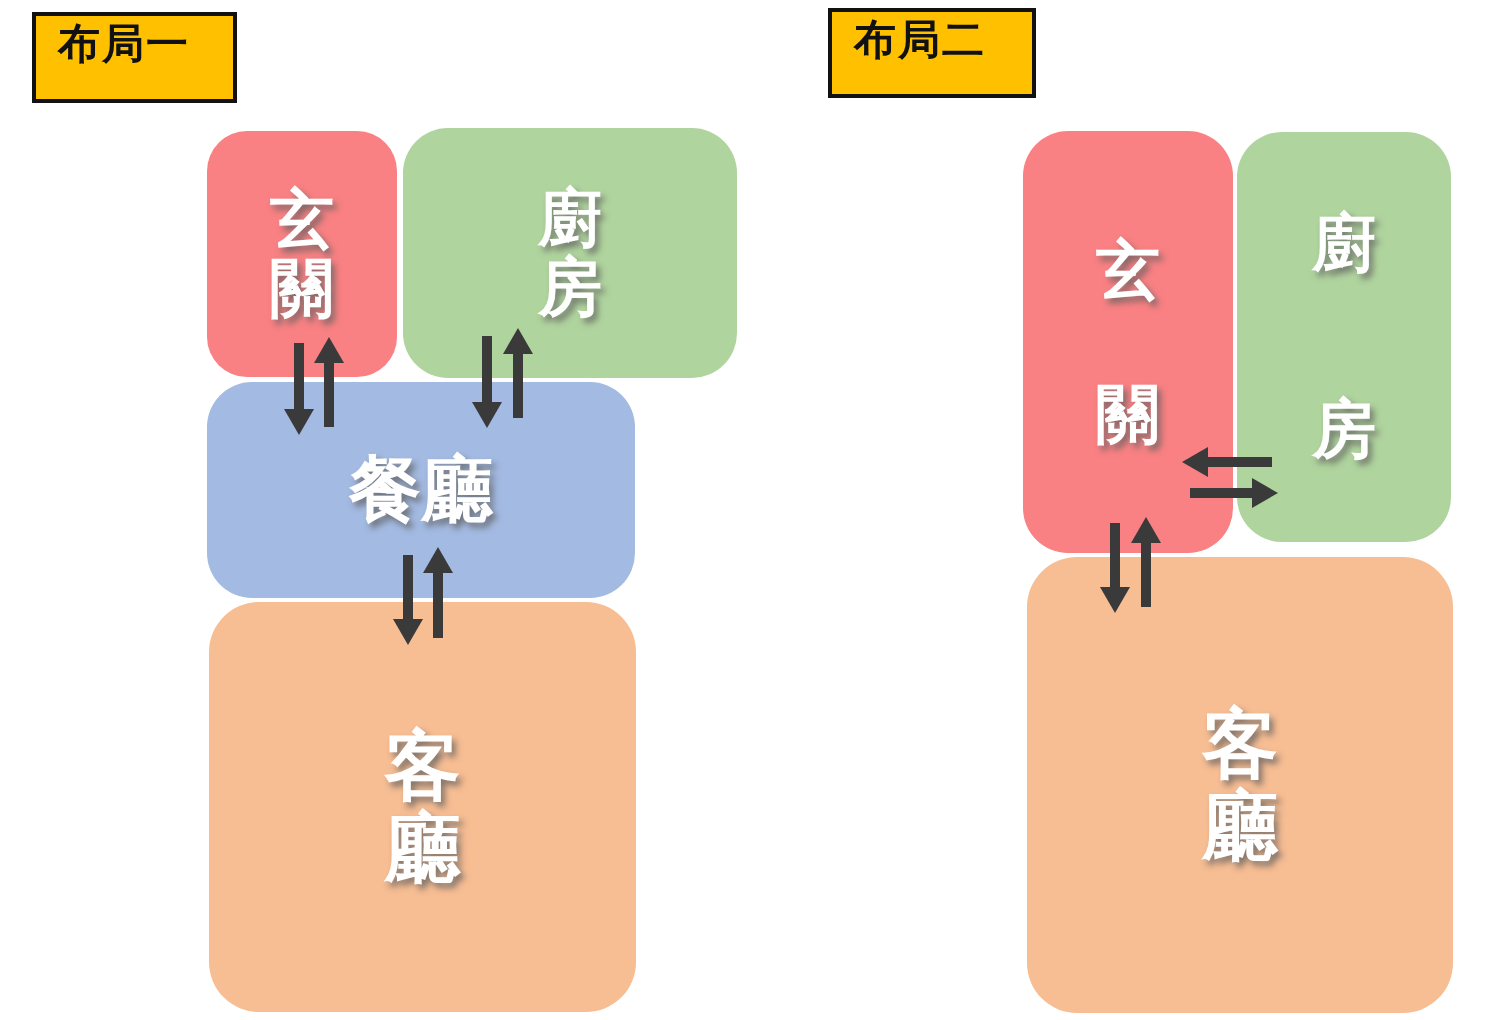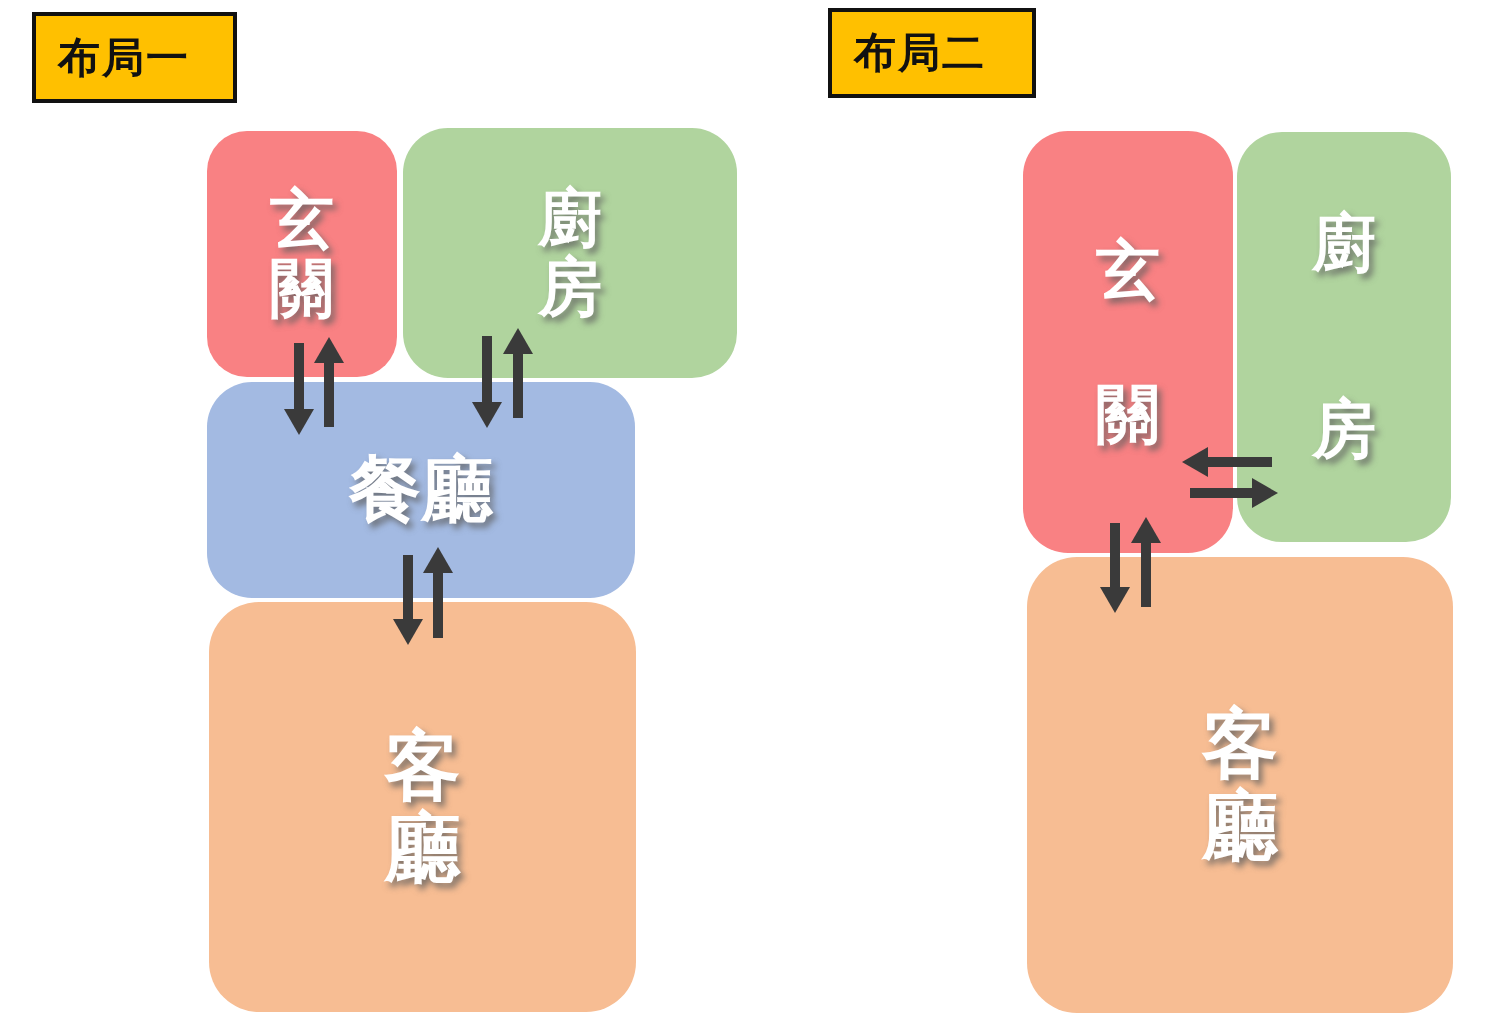--- a/index.html
+++ b/index.html
@@ -11,21 +11,21 @@
     width: 1500px;
     height: 1020px;
     background: #ffffff;
     overflow: hidden;
   }
 
   
   .layout-label {
     position: absolute;
     display: flex;
-    align-items: center;
+    align-items: flex-start;
     padding-left: 22px;
     border: 4px solid #111111;
     font-size: 42px;
     font-weight: bold;
     color: #111111;
     letter-spacing: 2px;
   }
   .label-1 { left: 32px;  top: 12px; width: 205px; height: 91px; }
   .label-2 { left: 828px; top: 8px;  width: 208px; height: 90px; }
 

